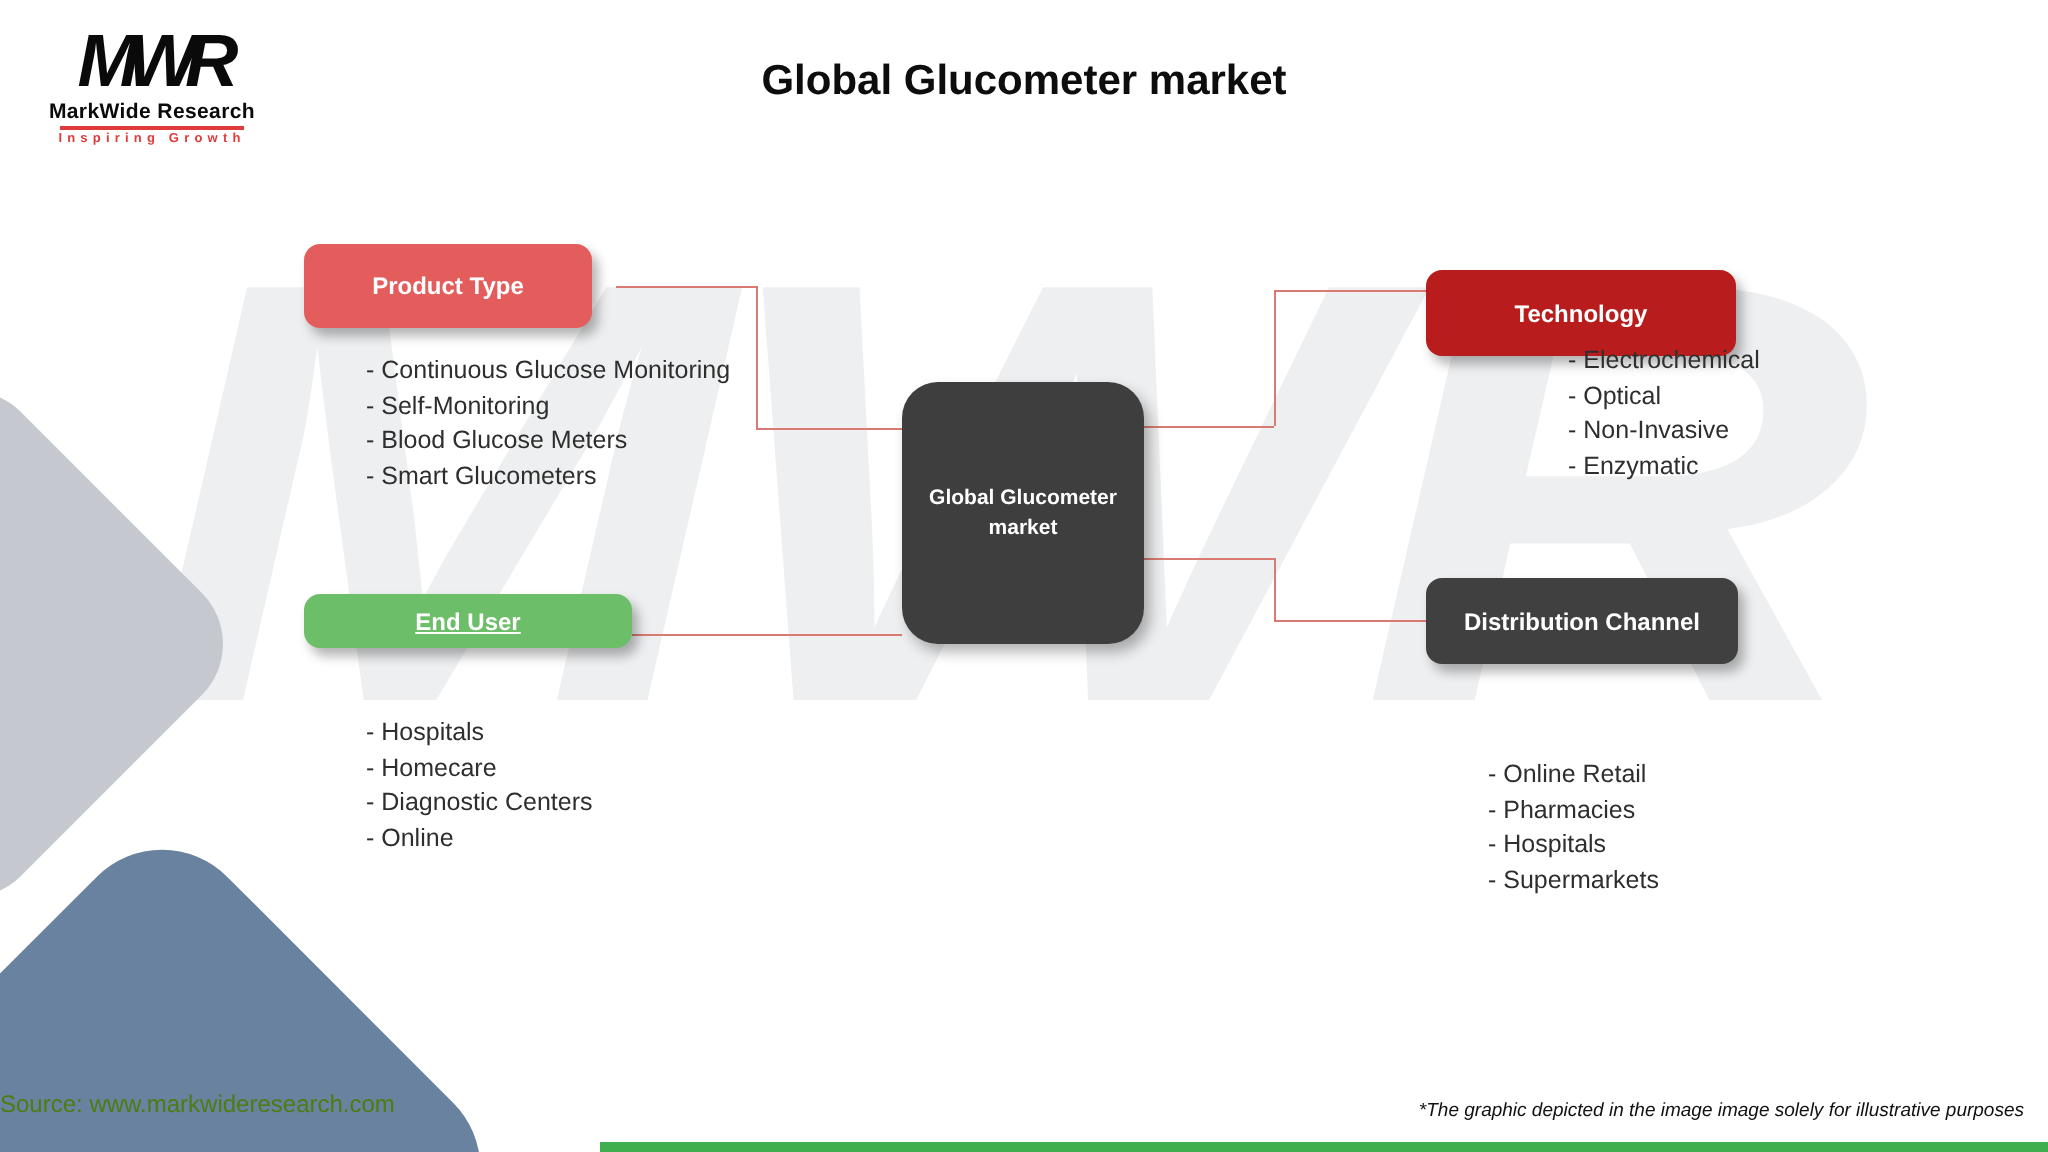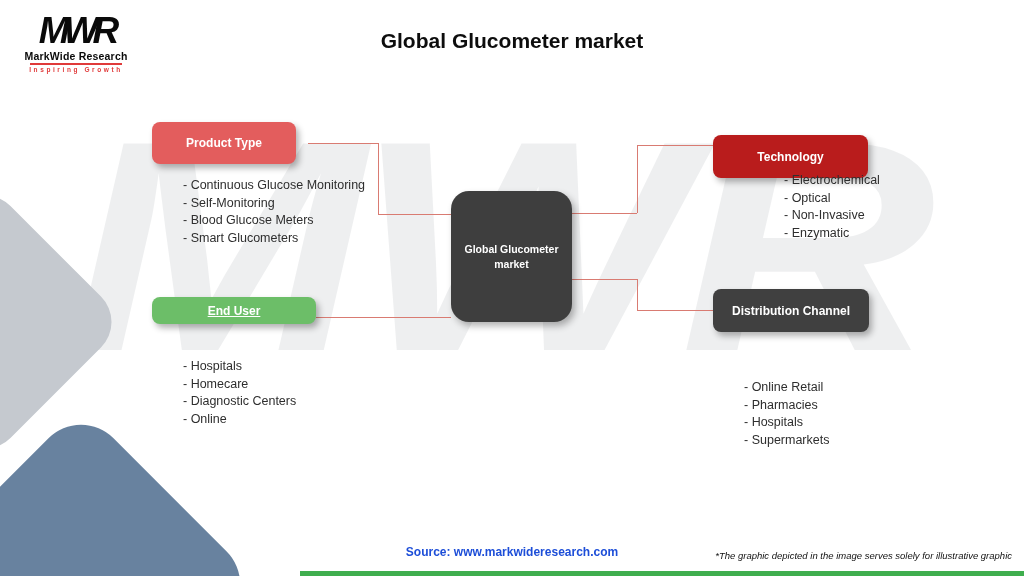--- a/index.html
+++ b/index.html
@@ -65,22 +65,22 @@
   .c3{left:378px;top:214px;width:74px;height:1px;}
   .c4{left:637px;top:145px;width:76px;height:1px;}
   .c5{left:637px;top:145px;width:1px;height:68px;}
   .c6{left:572px;top:213px;width:65px;height:1px;}
   .c7{left:316px;top:317px;width:135px;height:1px;}
   .c8{left:572px;top:279px;width:65px;height:1px;}
   .c9{left:637px;top:279px;width:1px;height:31px;}
   .c10{left:637px;top:310px;width:76px;height:1px;}
   
   .source-line{
-    position:absolute;left:0;right:0;top:545px;text-align:center;z-index:3;
-    font-size:12px;font-weight:bold;color:#1d4ed8;
+    position:absolute;left:0;right:0;top:545px;text-align:left;z-index:3;
+    font-size:12px;font-weight:normal;color:#4d7c0f;
   }
   .disclaimer{
     position:absolute;right:12px;top:550px;z-index:3;
     font-size:9.5px;color:#111;font-style:italic;
   }
 </style>
 </head>
 <body>
 
 <div class="canvas">
@@ -151,15 +151,15 @@
     <div>- Online Retail</div>
     <div>- Pharmacies</div>
     <div>- Hospitals</div>
     <div>- Supermarkets</div>
   </div>
 
   <div class="source-line">
     <span>Source:</span>
     <span>www.markwideresearch.com</span>
   </div>
-  <div class="disclaimer">*The graphic depicted in the image serves solely for illustrative graphic</div>
+  <div class="disclaimer">*The graphic depicted in the image image solely for illustrative purposes</div>
 
 </div>
 
 </body></html>

